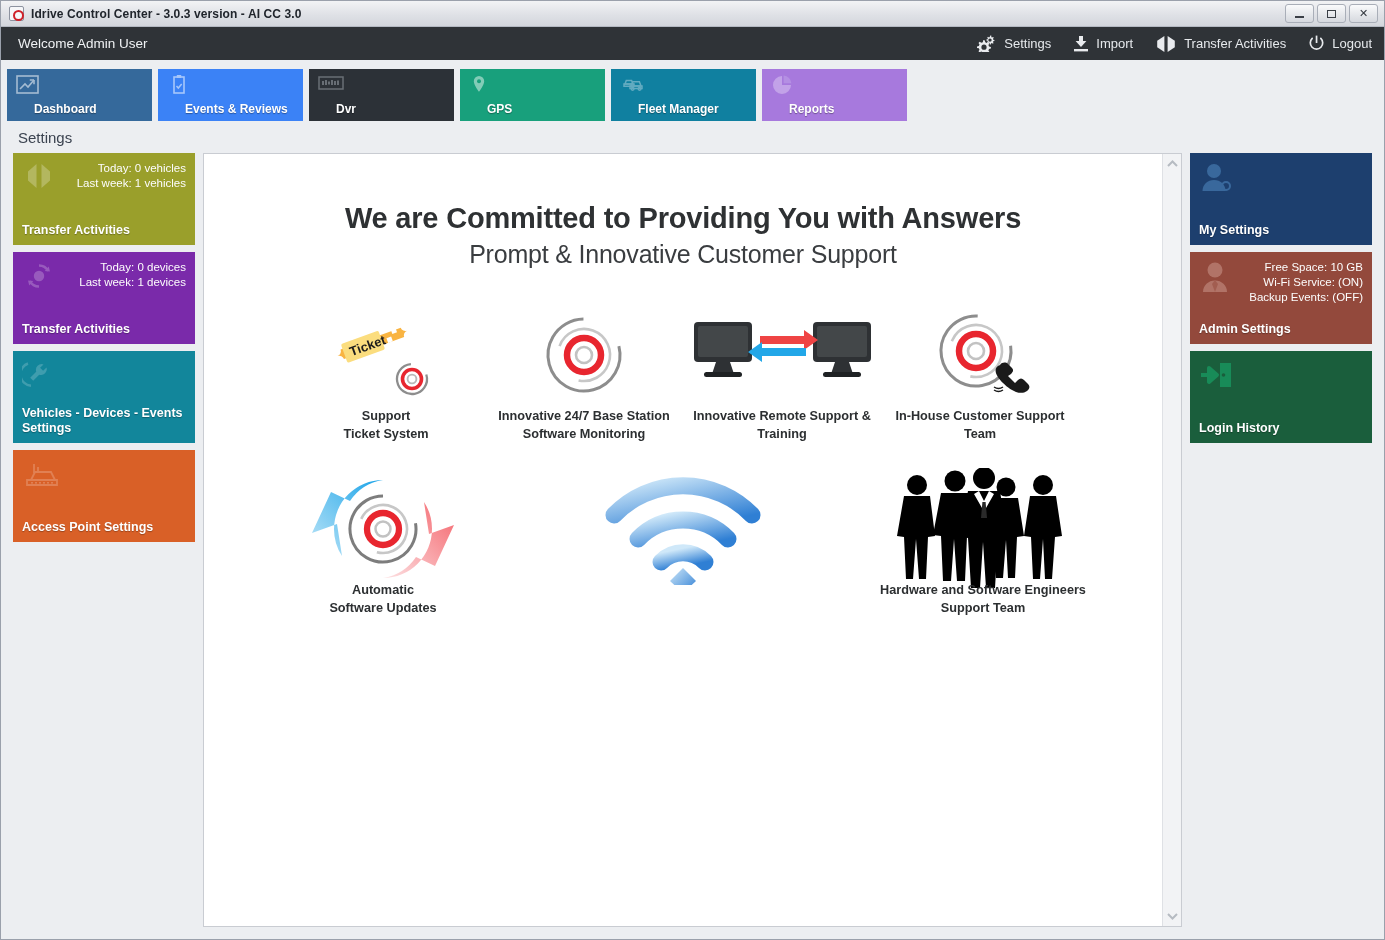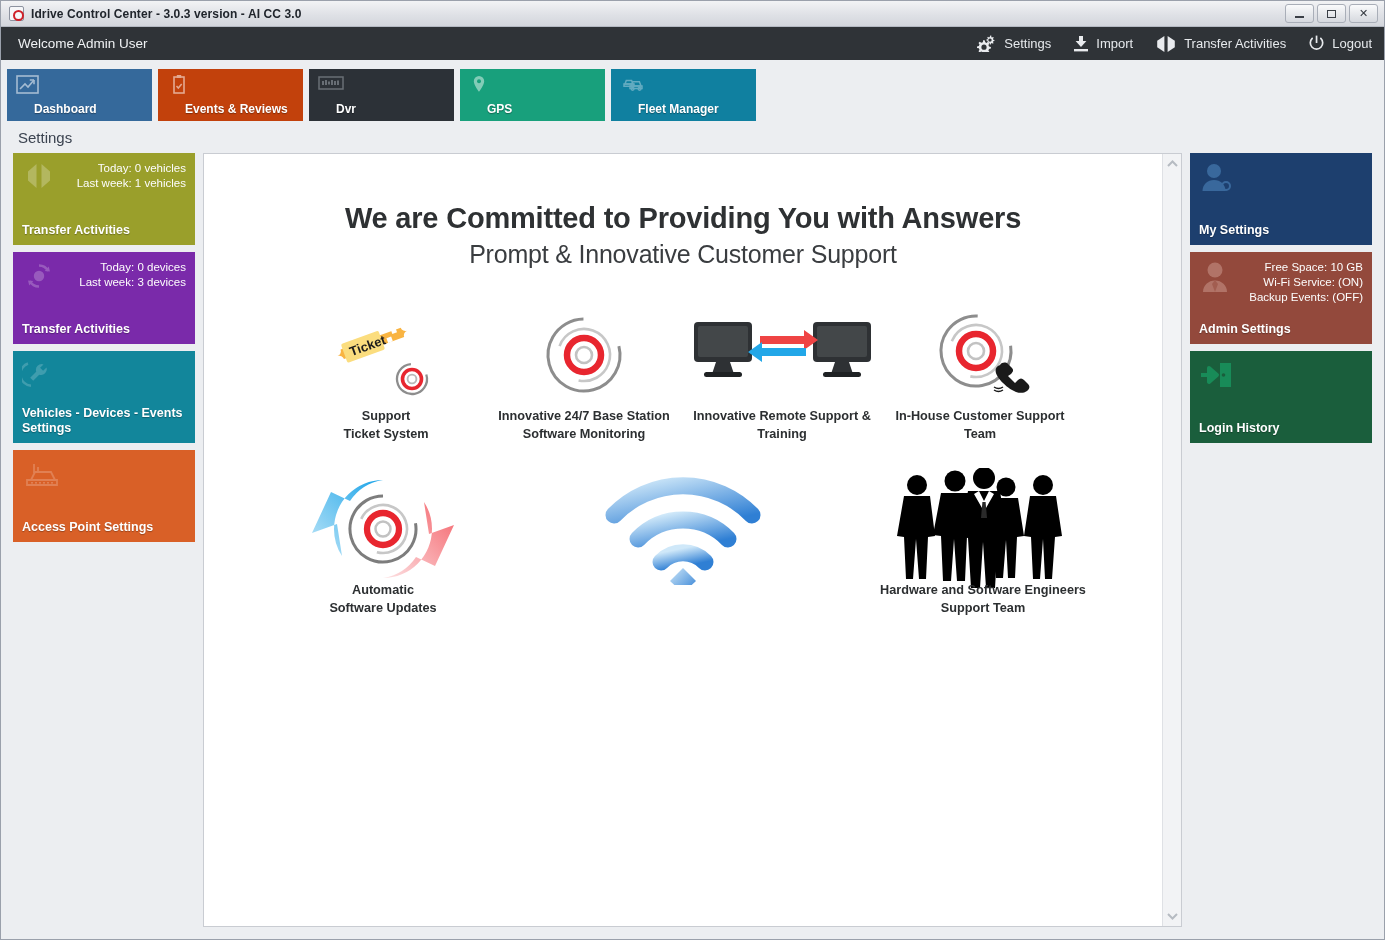--- a/index.html
+++ b/index.html
@@ -260,21 +260,21 @@
       <span class="tab-ico">
         <svg width="24" height="22" viewBox="0 0 24 22">
           <rect x="1" y="2" width="21" height="17" fill="none" stroke="#fff" stroke-width="1.6"></rect>
           <path d="M4 15l5-5 3 3 6-7" fill="none" stroke="#fff" stroke-width="1.6"></path>
           <path d="M18 6h-4.2M18 6v4.2" stroke="#fff" stroke-width="1.6" fill="none"></path>
         </svg>
       </span>
       <span class="tab-label">Dashboard</span>
     </div>
 
-    <div class="tab" style="background:#c2410c">
+    <div class="tab" style="background:#3b82f6">
       <span class="tab-ico">
         <svg width="24" height="22" viewBox="0 0 24 22">
           <rect x="7" y="3" width="10" height="16" fill="none" stroke="#fff" stroke-width="1.6"></rect>
           <rect x="9.8" y="1" width="4.4" height="3" fill="#fff"></rect>
           <path d="M9.5 12l1.8 2 3.4-4" fill="none" stroke="#fff" stroke-width="1.5"></path>
         </svg>
       </span>
       <span class="tab-label">Events &amp; Reviews</span>
     </div>
 
@@ -314,20 +314,29 @@
             <circle cx="12.6" cy="14.8" r="1.4"></circle>
               <circle cx="19.6" cy="14.8" r="1.4"></circle>
             <path d="M5 10h8l-1.4-3.6H6.3L5 10z"></path>
             <path d="M4 10h10v2.2H4z"></path>
           </g>
         </svg>
       </span>
       <span class="tab-label">Fleet Manager</span>
     </div>
 
+    <div class="tab" style="background:#a779dd">
+      <span class="tab-ico">
+        <svg width="22" height="22" viewBox="0 0 22 22">
+          <path d="M11 2a9 9 0 1 0 9 9h-9z" fill="#d9c4f2"></path>
+          <path d="M12.6 1.5v7.8h7.8A8.2 8.2 0 0 0 12.6 1.5z" fill="#c0a1e8"></path>
+        </svg>
+      </span>
+      <span class="tab-label">Reports</span>
+    </div>
 
   </div>
 
   <div class="crumbbar">
     <span>Settings</span>
   </div>
 
   <div class="body">
 
     <div class="col-left">
@@ -355,21 +364,21 @@
               <path d="M17 5.5a10.5 10.5 0 0 1 9.2 5.4" fill="none" stroke="#fff" stroke-width="2.6"></path>
               <path d="M17 26.5a10.5 10.5 0 0 1-9.2-5.4" fill="none" stroke="#fff" stroke-width="2.6"></path>
               <path d="M26.8 6.4l1.1 5.2-5.2-.6z" fill="#fff"></path>
               <path d="M7.2 25.6l-1.1-5.2 5.2.6z" fill="#fff"></path>
               <circle cx="17" cy="16" r="5.2" fill="#fff"></circle>
             </g>
           </svg>
         </span>
         <div class="tile-stats">
           <div>Today: 0 devices</div>
-          <div>Last week: 3 devices</div>
+          <div>Last week: 1 devices</div>
         </div>
         <div class="tile-title">Transfer Activities</div>
       </div>
 
       <div class="tile" style="background:#12869b;height:92px">
         <span class="tile-ico">
           <svg width="34" height="32" viewBox="0 0 34 32">
             <g opacity=".42">
               <path d="M6 4.5a11.5 11.5 0 0 0 3 22.3" fill="none" stroke="#fff" stroke-width="2.4"></path>
               <path d="M21.5 5.4a5.8 5.8 0 0 0-7.3 7.3l-6 6 3 3 6-6a5.8 5.8 0 0 0 7.3-7.3l-3.4 3.4-3-3z" fill="#fff"></path>

